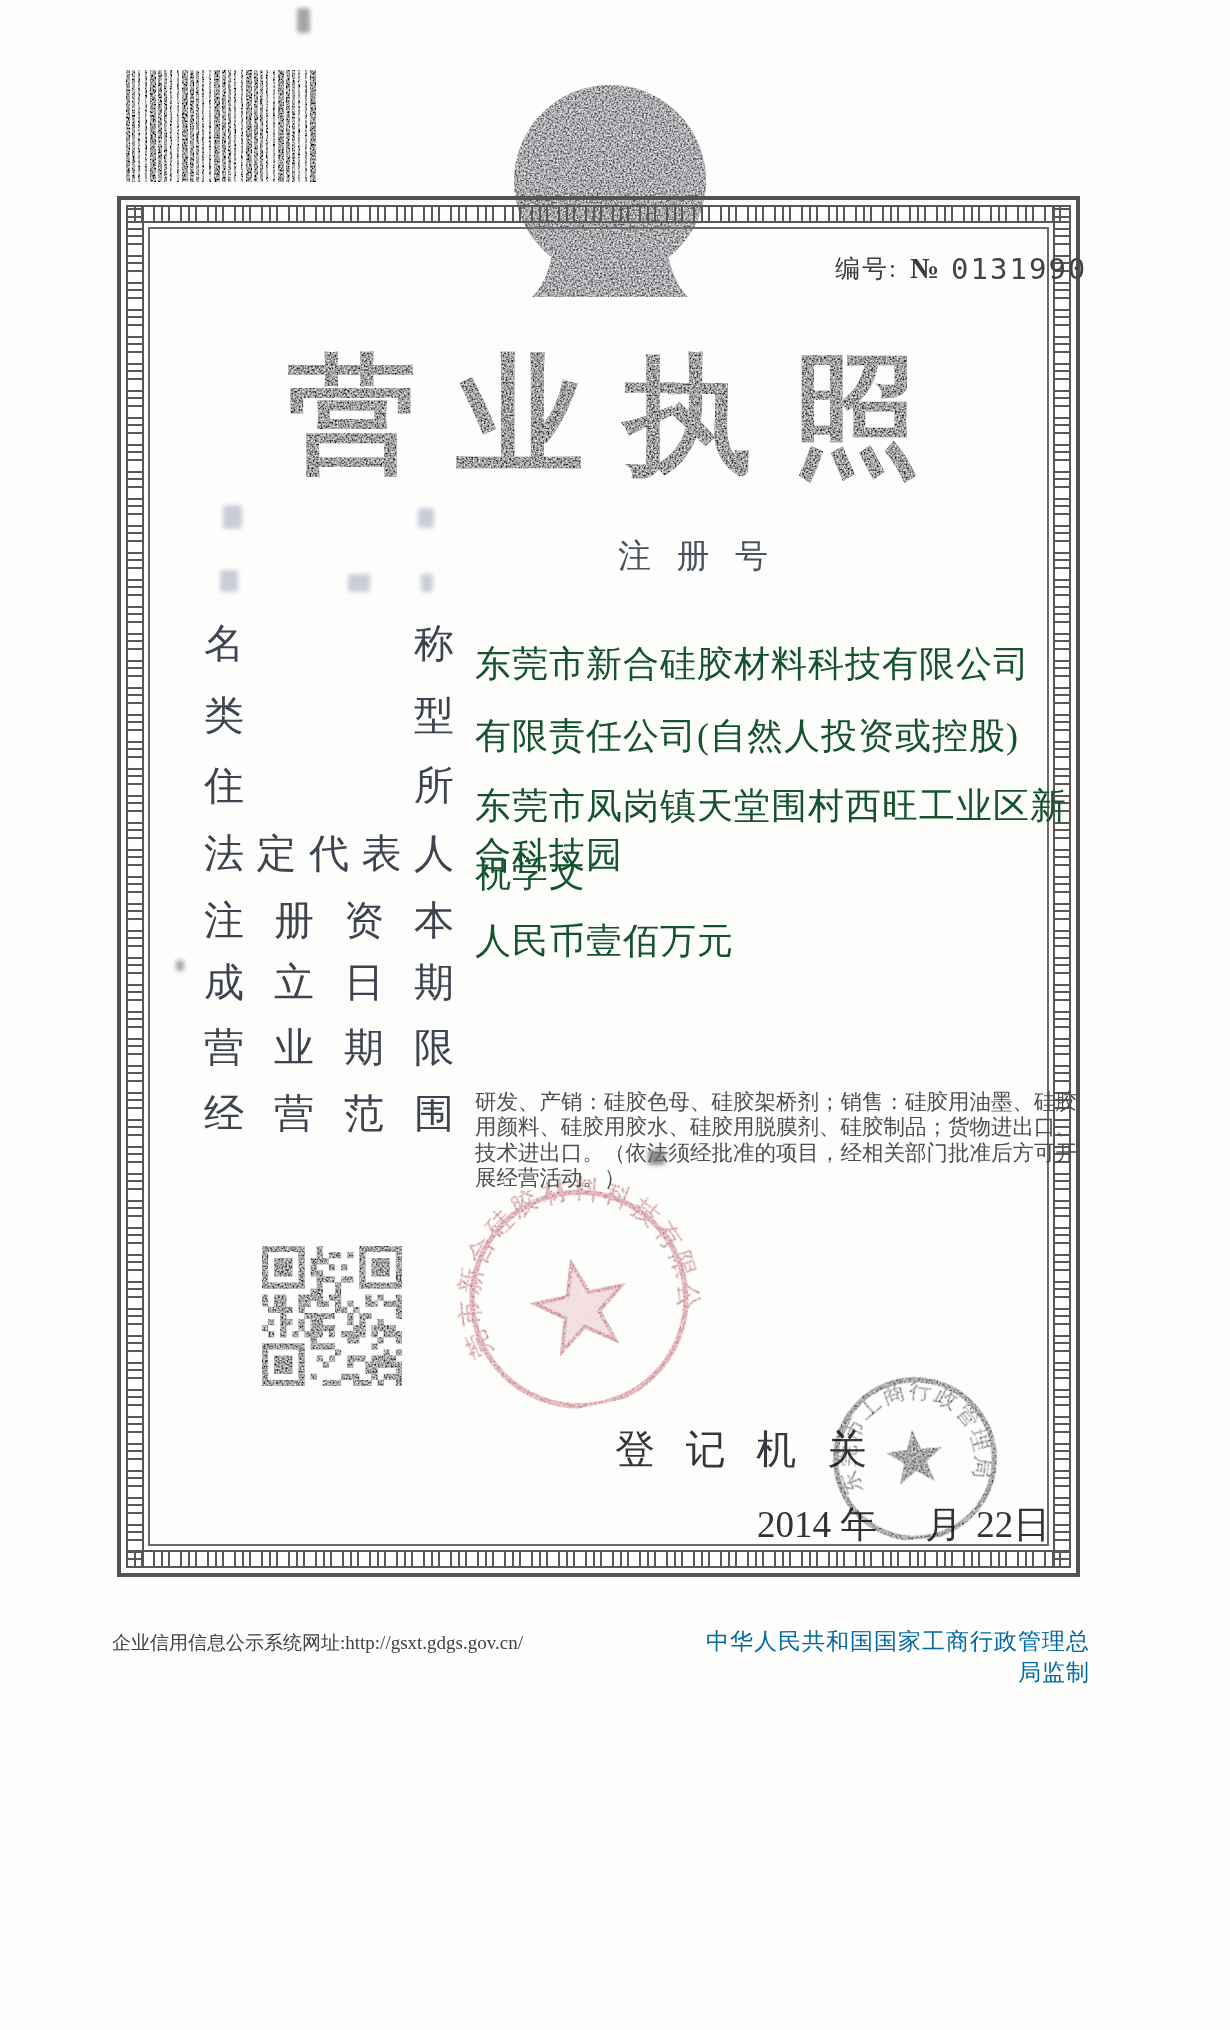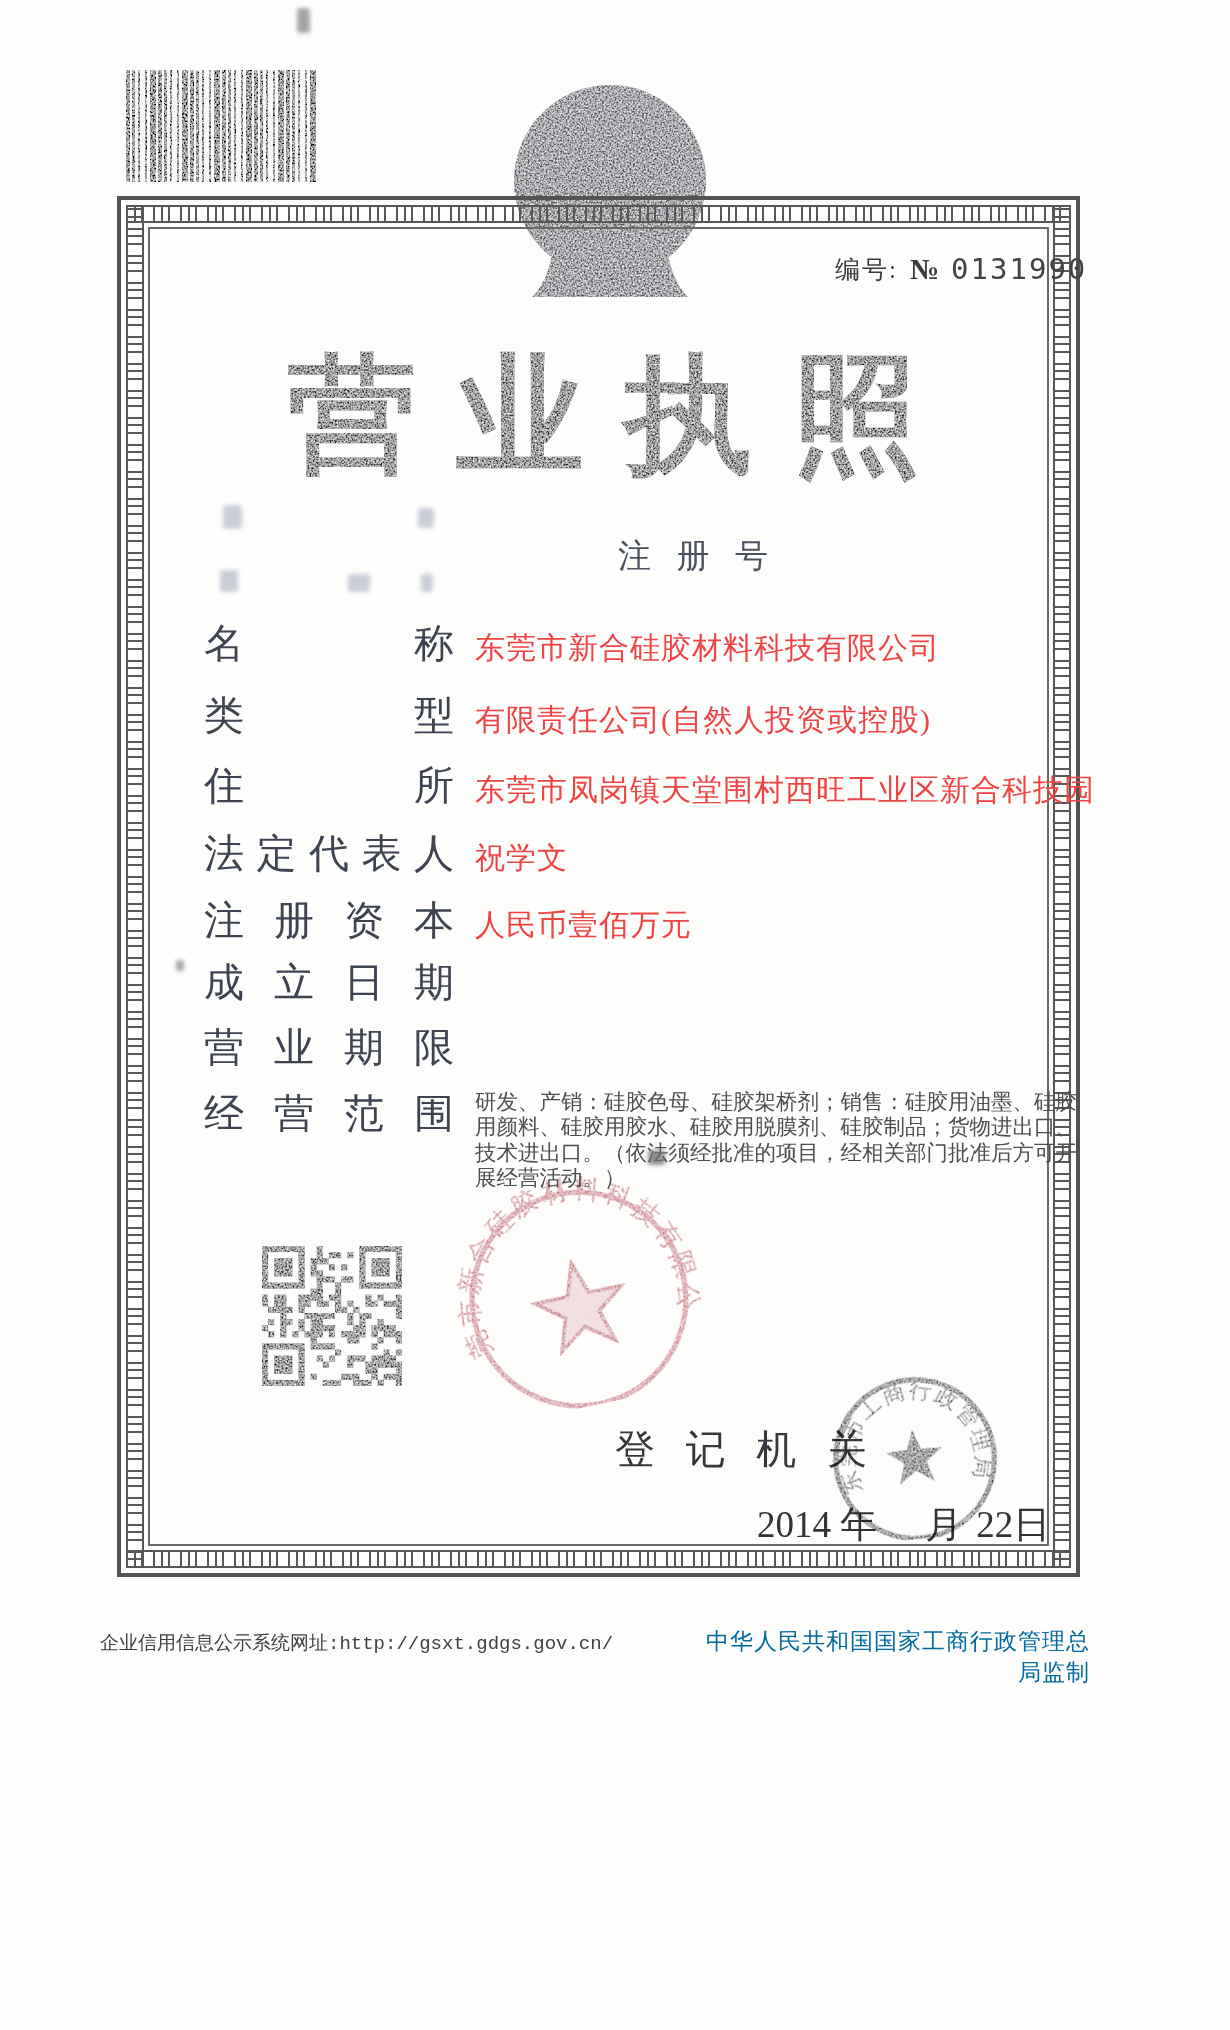--- a/index.html
+++ b/index.html
@@ -44,21 +44,21 @@
     top:5px;bottom:5px;width:18px;
     background:
       linear-gradient(#5a5856,#5a5856) 0 0/2px 100% no-repeat,
       linear-gradient(#5a5856,#5a5856) 100% 0/2px 100% no-repeat,
       repeating-linear-gradient(0deg,#5a5856 0 2px,transparent 2px 8px,#5a5856 8px 10px,transparent 10px 15px,#5a5856 15px 17px,transparent 17px 27px);
   }
   .ps-left{left:5px;} .ps-right{right:5px;}
   .frame-line{position:absolute;inset:27px;border:2px solid #6b6967;}
 
   
-  .serial{left:835px;top:252px;display:flex;align-items:center;gap:12px;color:#3b3b3d;}
+  .serial{left:835px;top:252px;display:flex;align-items:flex-start;gap:12px;color:#3b3b3d;}
   .serial .lab{font-size:25px;letter-spacing:2px;}
   .serial .sym{font-size:29px;font-weight:bold;}
   .serial .num{font-size:29px;font-family:"DejaVu Sans Mono",monospace;letter-spacing:2px;color:#424244;}
 
   
   .title{
     left:288px;top:346px;width:632px;height:140px;
     display:flex;justify-content:space-between;align-items:center;
     font-family:"DejaVu Sans","Liberation Sans",sans-serif;
     font-size:128px;font-weight:800;color:#2d2b2e;
@@ -71,40 +71,40 @@
   .regno .rnum{margin-left:36px;font-size:34px;letter-spacing:1px;color:#48505e;}
 
   
   .row{left:204px;width:890px;}
   .flabel{
     position:absolute;left:0;top:0;width:250px;
     display:flex;justify-content:space-between;
     font-size:40px;color:#3d4450;
   }
   .fvalue{
-    position:absolute;left:271px;top:12px;width:620px;
-    font-size:30px;color:#ef4444;letter-spacing:1px;
+    position:absolute;left:271px;top:24px;width:620px;
+    font-size:36px;color:#14532d;letter-spacing:1px;
   }
   .fvalue.scope{font-size:21.5px;line-height:1.18;top:4px;letter-spacing:0;color:#4a4e52;}
 
   
   .authority{left:615px;top:1422px;width:252px;display:flex;justify-content:space-between;font-size:40px;color:#34373b;}
   .daterow{left:757px;top:1500px;display:flex;align-items:center;font-size:37px;color:#323234;}
   .daterow .d1{margin-right:48px;} .daterow .d2{margin-right:14px;}
 
   
   .seal{mix-blend-mode:multiply;opacity:.93;}
   .seal-red{left:448px;top:1168px;width:262px;height:262px;transform:rotate(-12deg);}
   .seal-black{left:822px;top:1366px;width:186px;height:186px;transform:rotate(-6deg);}
 
   
   .qr{left:262px;top:1246px;width:140px;height:140px;filter:url(#speck) blur(.3px);}
 
   
-  .foot-left{left:100px;top:1630px;font-size:19px;color:#3e4042;font-family:Liberation Mono, monospace;letter-spacing:0;}
+  .foot-left{left:112px;top:1630px;font-size:19px;color:#3e4042;font-family:Liberation Serif, serif;letter-spacing:0;}
   .foot-right{left:700px;top:1626px;width:390px;text-align:right;font-size:23px;color:#0369a1;letter-spacing:1px;}
 
   
   .smudge{position:absolute;border-radius:3px;filter:blur(2px);pointer-events:none;}
   .sm-a{background:#8b96aa;opacity:.45;}
   .sm-b{background:#6c6c70;opacity:.6;}
 </style>
 </head>
 <body>
 

